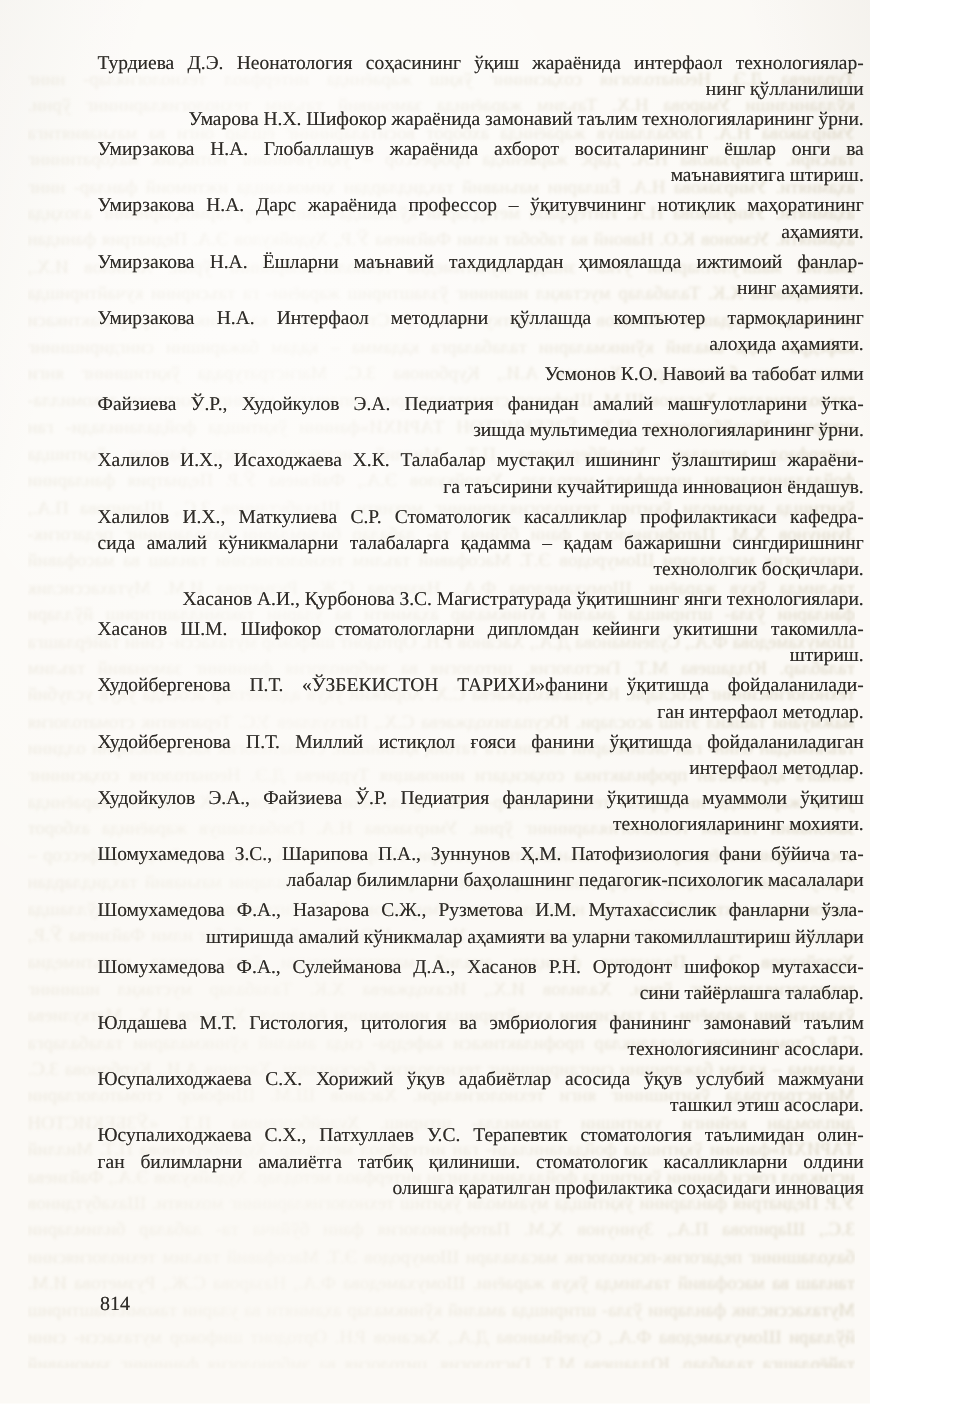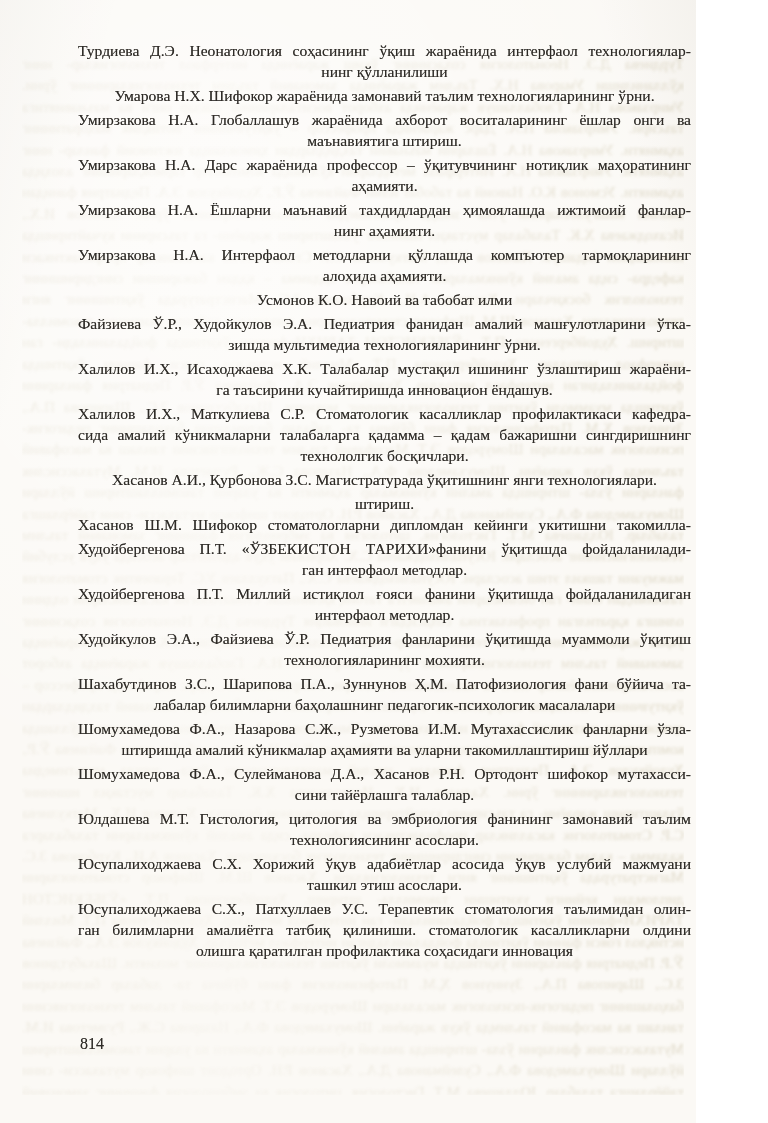--- a/index.html
+++ b/index.html
@@ -50,21 +50,21 @@
     align-items: flex-start;
     margin-bottom: 3px;
   }
   .entry-text {
     width: 613px;
     font-size: 15.6px;
     line-height: 21px;
     color: var(--ink);
     text-shadow: 0 0 0.4px rgba(46,43,39,0.55);
   }
-  .line { text-align: center; }
+  .line { text-align: right; }
   .line.just { text-align: justify; text-align-last: justify; }
   .entry-page {
     flex: 1;
     text-align: left;
     font-size: 15.6px;
     line-height: 21px;
     color: var(--ink);
     padding-left: 6px;
     text-shadow: 0 0 0.4px rgba(46,43,39,0.55);
   }
@@ -154,22 +154,22 @@
         <div class="entry-page">210</div>
       </div>
       <div class="entry">
         <div class="entry-text">
           <div class="line">Хасанов А.И., Қурбонова З.С. Магистратурада ўқитишнинг янги технологиялари.</div>
         </div>
         <div class="entry-page">212</div>
       </div>
       <div class="entry">
         <div class="entry-text">
+          <div class="line just">Хасанов Ш.М. Шифокор стоматологларни дипломдан кейинги укитишни такомилла-</div>
           <div class="line">штириш.</div>
-          <div class="line just">Хасанов Ш.М. Шифокор стоматологларни дипломдан кейинги укитишни такомилла-</div>
         </div>
         <div class="entry-page">151</div>
       </div>
       <div class="entry">
         <div class="entry-text">
           <div class="line just">Худойбергенова П.Т. «ЎЗБЕКИСТОН ТАРИХИ»фанини ўқитишда фойдаланилади-</div>
           <div class="line">ган интерфаол методлар.</div>
         </div>
         <div class="entry-page">214</div>
       </div>
@@ -182,21 +182,21 @@
       </div>
       <div class="entry">
         <div class="entry-text">
           <div class="line just">Худойкулов Э.А., Файзиева Ў.Р. Педиатрия фанларини ўқитишда муаммоли ўқитиш</div>
           <div class="line">технологияларининг мохияти.</div>
         </div>
         <div class="entry-page">220</div>
       </div>
       <div class="entry">
         <div class="entry-text">
-          <div class="line just">Шахабутдинов З.С., Шарипова П.А., Зуннунов Ҳ.М. Патофизиология фани бўйича та-</div>
+          <div class="line just">Шомухамедова З.С., Шарипова П.А., Зуннунов Ҳ.М. Патофизиология фани бўйича та-</div>
           <div class="line">лабалар билимларни баҳолашнинг педагогик-психологик масалалари</div>
         </div>
         <div class="entry-page">222</div>
       </div>
       <div class="entry">
         <div class="entry-text">
           <div class="line just">Шомухамедова Ф.А., Назарова С.Ж., Рузметова И.М. Мутахассислик фанларни ўзла-</div>
           <div class="line">штиришда амалий кўникмалар аҳамияти ва уларни такомиллаштириш йўллари</div>
         </div>
         <div class="entry-page">226</div>

